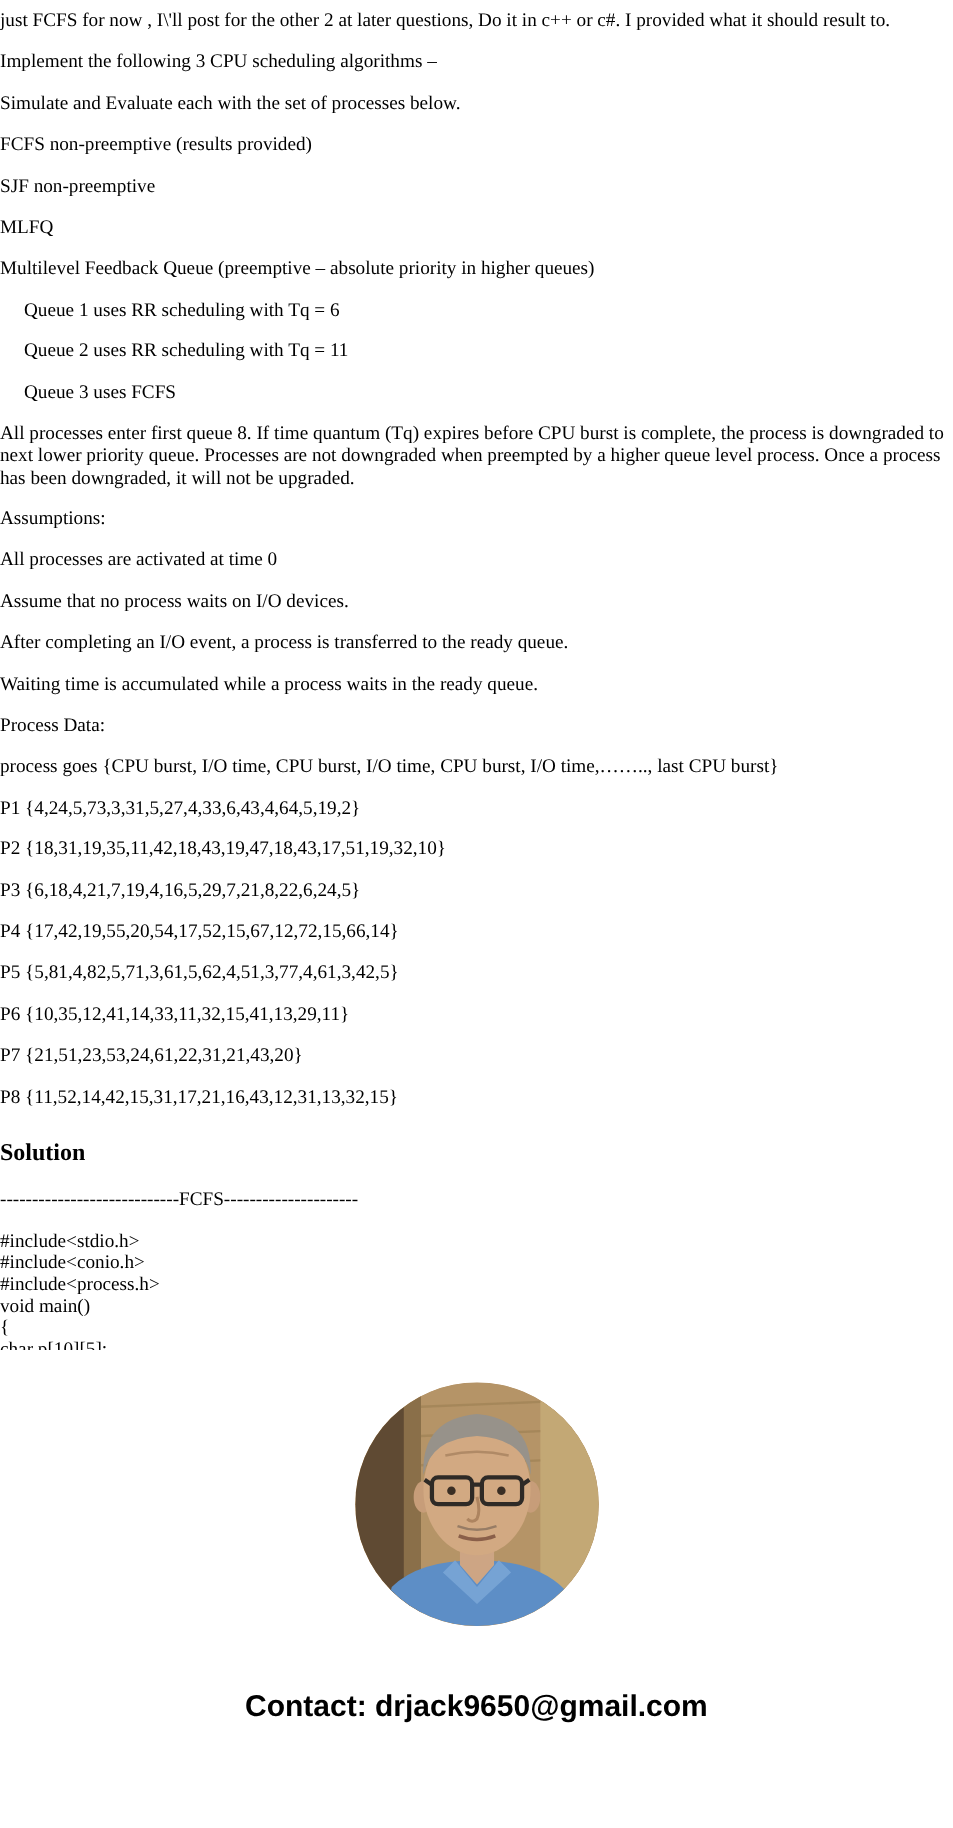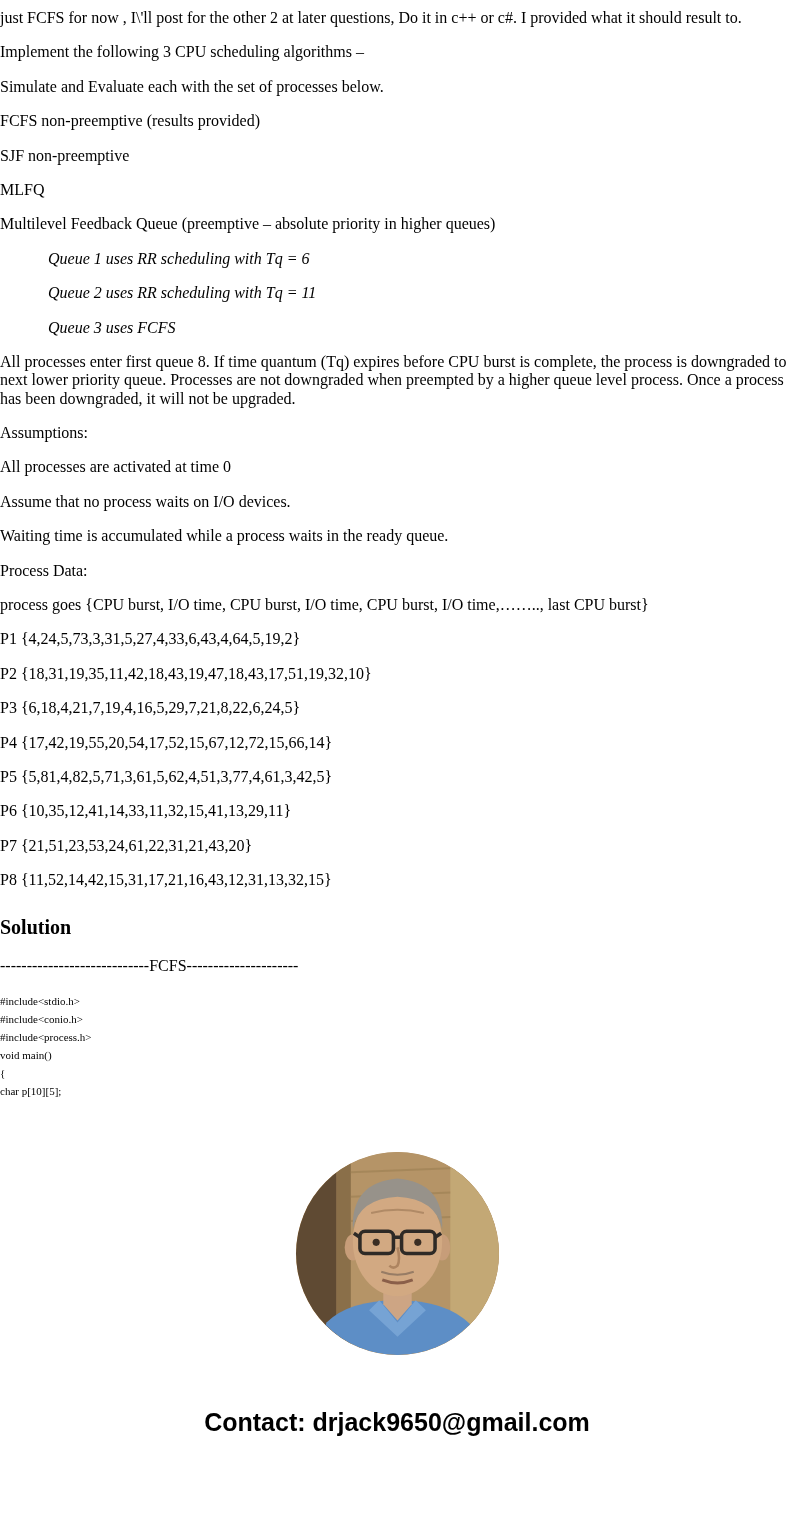--- a/index.html
+++ b/index.html
@@ -17,32 +17,32 @@
     overflow: hidden;
     padding: 0 0;
   }
   .doc p {
     font-size: 16px;
     line-height: 1.15;
     margin: 16px 0;
   }
   .doc p:first-child { margin-top: 9px; }
   .doc p.bold { font-weight: normal; }
-  .doc p.indent { margin-left: 48px; font-style: italic; }
+  .doc p.indent { margin-left: 20px; }
   .solution-heading {
     font-size: 20px;
     font-weight: bold;
     margin: 26px 0 18px 0;
   }
   .divider-line {
     font-size: 16px;
     margin: 16px 0;
   }
   .code {
-    font-size: 11px;
+    font-size: 16px;
     line-height: 18px;
     margin-top: 17px;
   }
   .code div { white-space: pre; }
   .photo-wrap {
     margin-top: 27px;
     display: flex;
     justify-content: center;
   }
   .photo {
@@ -74,20 +74,21 @@
   <p class="bold">SJF non-preemptive</p>
   <p class="bold">MLFQ</p>
   <p class="bold">Multilevel Feedback Queue (preemptive – absolute priority in higher queues)</p>
   <p class="indent">Queue 1 uses RR scheduling with Tq = 6</p>
   <p class="indent">Queue 2 uses RR scheduling with Tq = 11</p>
   <p class="indent">Queue 3 uses FCFS</p>
   <p>All processes enter first queue 8. If time quantum (Tq) expires before CPU burst is complete, the process is downgraded to next lower priority queue. Processes are not downgraded when preempted by a higher queue level process. Once a process has been downgraded, it will not be upgraded.</p>
   <p class="bold">Assumptions:</p>
   <p>All processes are activated at time 0</p>
   <p>Assume that no process waits on I/O devices.</p>
+  <p>After completing an I/O event, a process is transferred to the ready queue.</p>
   <p>Waiting time is accumulated while a process waits in the ready queue.</p>
   <p>Process Data:</p>
   <p>process goes {CPU burst, I/O time, CPU burst, I/O time, CPU burst, I/O time,…….., last CPU burst}</p>
   <p>P1 {4,24,5,73,3,31,5,27,4,33,6,43,4,64,5,19,2}</p>
   <p>P2 {18,31,19,35,11,42,18,43,19,47,18,43,17,51,19,32,10}</p>
   <p>P3 {6,18,4,21,7,19,4,16,5,29,7,21,8,22,6,24,5}</p>
   <p>P4 {17,42,19,55,20,54,17,52,15,67,12,72,15,66,14}</p>
   <p>P5 {5,81,4,82,5,71,3,61,5,62,4,51,3,77,4,61,3,42,5}</p>
   <p>P6 {10,35,12,41,14,33,11,32,15,41,13,29,11}</p>
   <p>P7 {21,51,23,53,24,61,22,31,21,43,20}</p>

